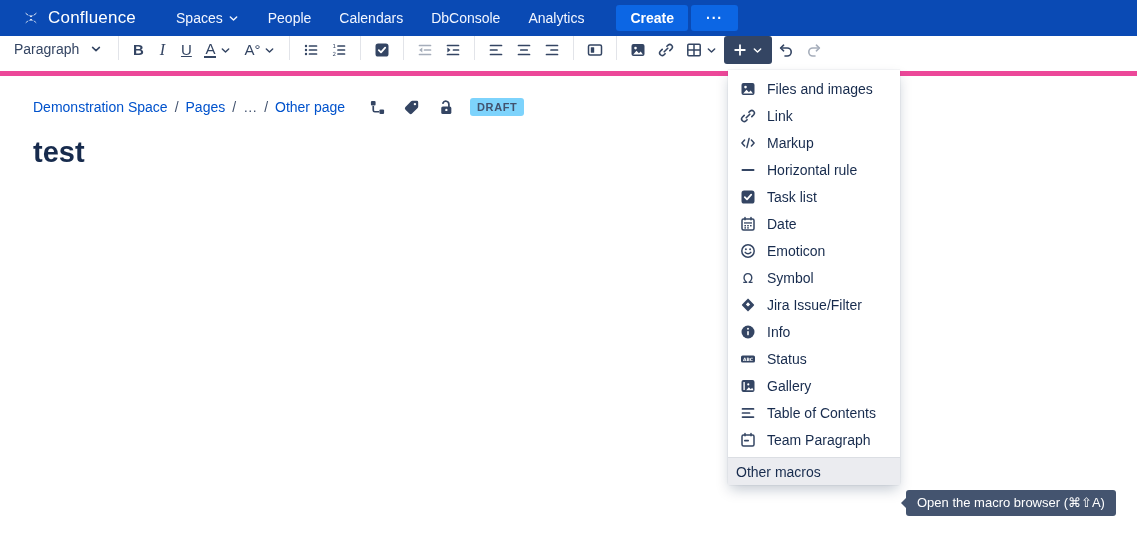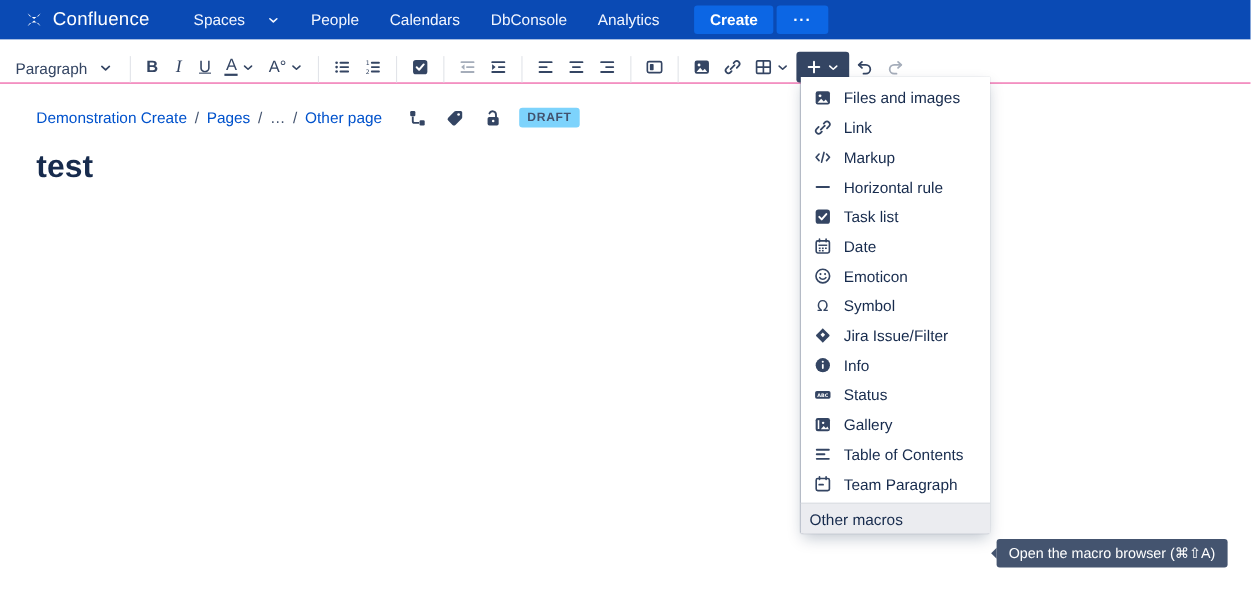--- a/index.html
+++ b/index.html
@@ -7,32 +7,32 @@
               font-family:"Liberation Sans", sans-serif; }
   .stage { position:relative; width:1137px; height:408px; background:#fff; }
 
   
   .navbar { height:36px; background:#0A4AB4; display:flex; align-items:center;
             padding:0 16px; color:#fff; }
   .brand { display:flex; align-items:center; gap:8px; margin-left:6px; }
   .brand svg { width:18px; height:18px; fill:#fff; }
   .brand-name { font-size:17px; font-weight:500; letter-spacing:.2px; }
   .nav-items { display:flex; align-items:center; margin-left:26px; }
-  .nav-item { display:flex; align-items:center; gap:19px; padding:6px 14px;
+  .nav-item { display:flex; align-items:center; gap:4px; padding:6px 14px;
               font-size:14px; color:#F2F6FF; border-radius:3px; cursor:pointer; }
   .nav-item .ic { width:13px; height:13px; }
   .nav-btn { background:#0C66E4; color:#fff; font-size:14px; font-weight:700;
              border:none; border-radius:3px; height:26px; padding:0 14px;
              margin-left:18px; cursor:pointer;
              font-family:"Liberation Sans", sans-serif; }
   .nav-btn.more { margin-left:3px; padding:0 15px; font-weight:700; letter-spacing:1px; }
 
   
-  .toolbar { height:40px; background:#fff; border-bottom:1px solid #ec4899;
-             display:flex; align-items:flex-end; padding:0 10px; }
+  .toolbar { height:40px; background:#fff; border-bottom:5px solid #ec4899;
+             display:flex; align-items:flex-start; padding:0 10px; }
   .tb-select { display:flex; align-items:center; gap:10px; color:#344563;
                font-size:14px; padding:5px 8px 5px 4px; cursor:pointer; }
   .tb-select .ic { width:14px; height:14px; }
   .tb-sep { width:1px; height:24px; background:#E2E4E9; margin:0 7px; flex:none; }
   .tb-btn { display:flex; align-items:center; gap:3px; padding:6px; border-radius:3px;
             color:#344563; background:transparent; border:none; cursor:pointer;
             font-family:"Liberation Sans", sans-serif; }
   .tb-btn.disabled { color:#A5ADBA; cursor:default; }
   .tb-btn.active { background:#344563; color:#fff; padding:6px 8px; }
   .tb-btn .ic { width:16px; height:16px; }
@@ -405,21 +405,21 @@
       </button>
       <button class="tb-btn disabled">
         <svg viewBox="0 0 16 16" class="ic">
           <use href="#i-redo"></use>
         </svg>
       </button>
     </div>
 
   <div class="crumb-row">
     <span id="breadcrumb-path" style="display:flex;align-items:center;">
-        <span class="crumb-link">Demonstration Create</span>
+        <span class="crumb-link">Demonstration Space</span>
         <span class="crumb-sep">/</span>
         <span class="crumb-link">Pages</span>
         <span class="crumb-sep">/</span>
         <span class="crumb-ellipsis">…</span>
         <span class="crumb-sep">/</span>
         <span class="crumb-link">Other page</span>
       </span>
     <span class="crumb-icons" id="breadcrumb-icons">
         <svg viewBox="0 0 16 16" class="ic">
           <use href="#i-tree"></use>

